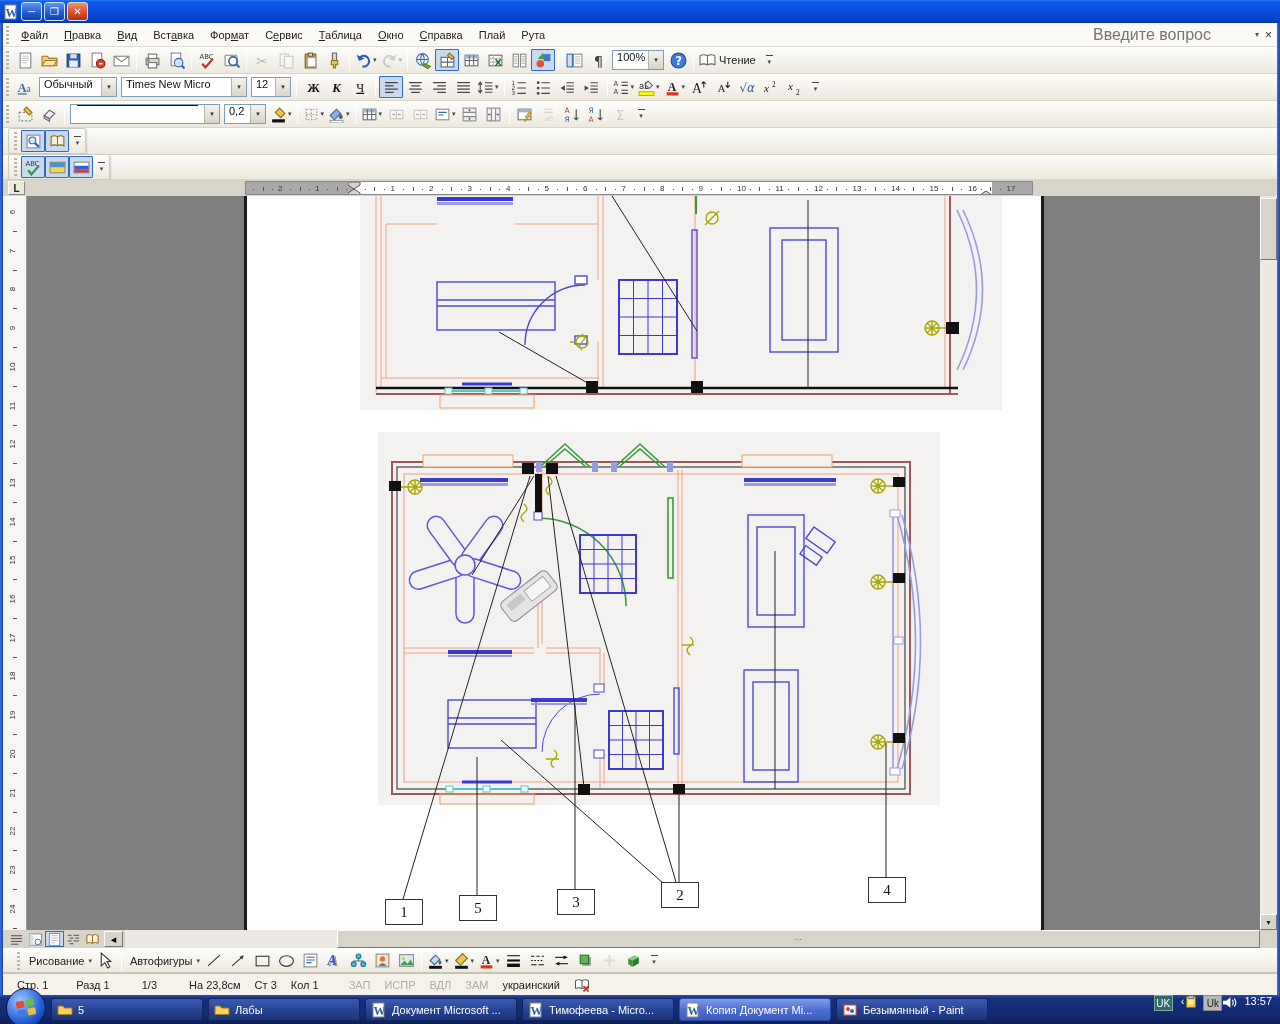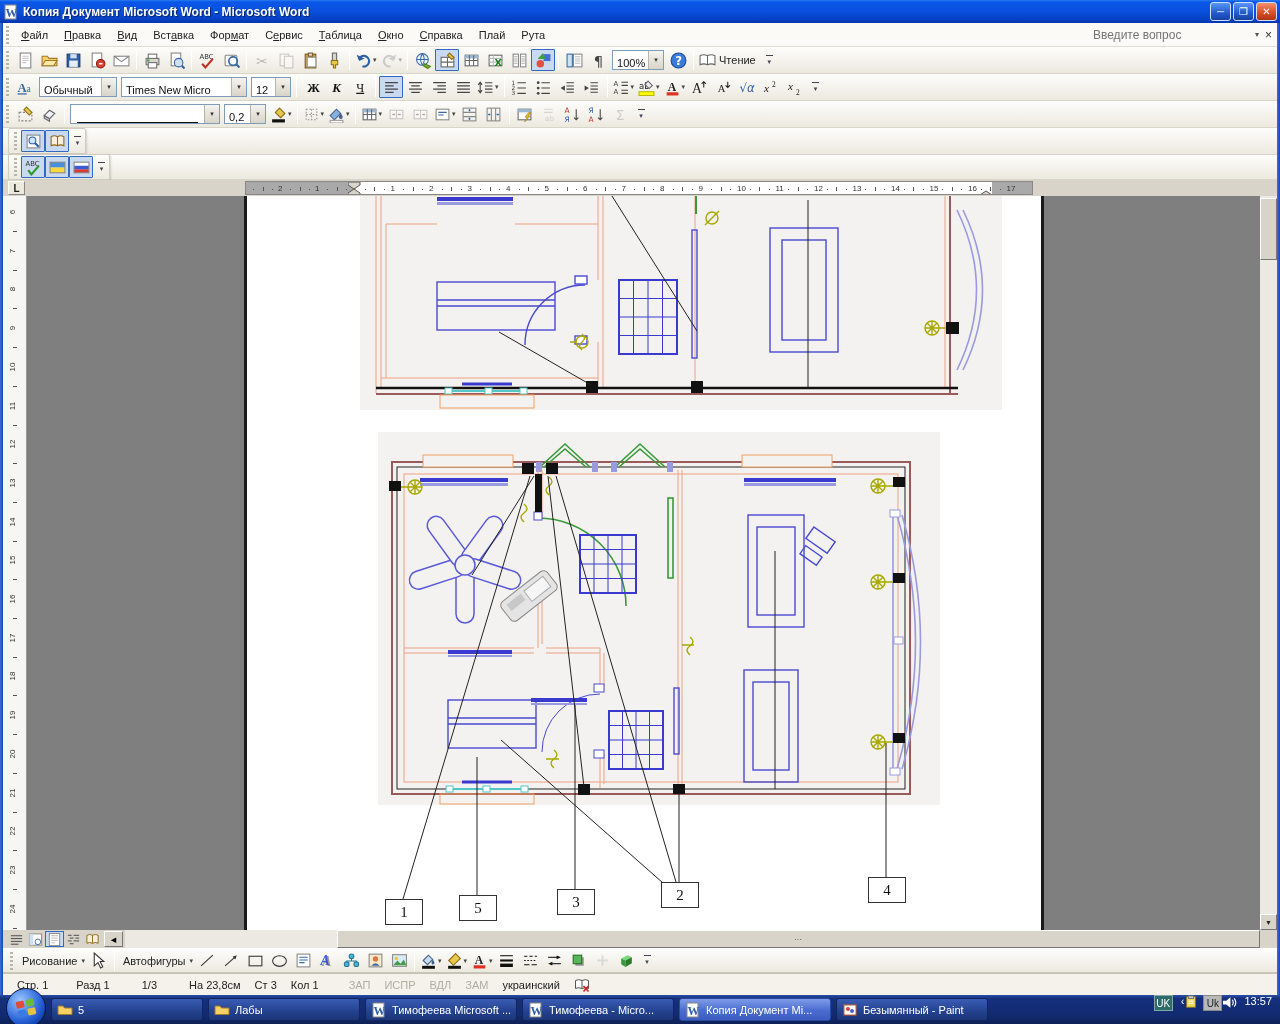--- a/index.html
+++ b/index.html
@@ -10,37 +10,37 @@
   #titlebar{top:0;height:23px;background:linear-gradient(180deg,#2a7cf0 0%,#0a57e8 8%,#0a50df 45%,#0743c8 80%,#0336ad 100%);display:flex;align-items:center;color:#fff;padding:0 3px}
   #titlebar .ttl{font-weight:bold;font-size:12px;text-shadow:1px 1px 1px #03246a;margin-left:4px;flex:1;white-space:nowrap;overflow:hidden}
   .winbtn{width:21px;height:19px;margin-left:2px;border-radius:3px;border:1px solid #cfe0ff;display:flex;align-items:center;justify-content:center;color:#fff;font-size:10px;background:linear-gradient(180deg,#5a95f5,#2259cf 60%,#16439f)}
   .winbtn.close{background:linear-gradient(180deg,#f0926f,#dd4f2b 55%,#b03313)}
   
   #menubar{top:23px;height:24px;background:#fbfaf6;border-bottom:1px solid #e0ddd2;display:flex;align-items:center;padding-left:2px}
   .grip{width:5px;height:18px;margin:0 3px;background:repeating-linear-gradient(180deg,#b9b5a7 0 2px,transparent 2px 4px);background-size:3px 100%;background-repeat:no-repeat;background-position:center}
   .mitem{padding:3px 8px;color:#222;cursor:default}
   .mitem u{text-decoration:underline}
   #menubar .spacer{flex:1}
-  #qbox{width:160px;border:none;background:transparent;color:#a8a8a8;font-size:12px;text-align:left;outline:none}
+  #qbox{width:160px;border:none;background:transparent;color:#a8a8a8;font-size:16px;text-align:left;outline:none}
   .mclose{color:#333;font-size:12px;padding:0 8px 0 4px}
   .mdd{color:#555;font-size:8px;padding:0 2px}
   
   .tbrow{background:linear-gradient(180deg,#fdfdfb,#ece9df);border-bottom:1px solid #d9d5c9;display:flex;align-items:center;padding-left:2px}
   #tb1{top:47px;height:27px}#tb2{top:74px;height:27px}#tb3{top:101px;height:27px}
   #tb4{top:128px;height:27px}#tb5{top:155px;height:25px}
   .ministrip{display:flex;align-items:center;border:1px solid #d0ccc0;background:linear-gradient(180deg,#fdfdfb,#ece9df);box-shadow:1px 1px 2px rgba(0,0,0,.15);padding:1px;border-radius:2px}
   .tbtn{height:22px;min-width:24px;padding:0 1px;display:inline-flex;align-items:center;justify-content:center;border:1px solid transparent;border-radius:1px}
   .tbtn.on{border-color:#316ac5;background:#c9d9f0}
   .tbtn.off{opacity:.42;filter:grayscale(.9)}
   .tlab{margin:0 3px;color:#222;white-space:nowrap}
   .dd{font-size:7px;color:#444;margin-left:1px}
   .sep{width:1px;height:20px;background:#c9c5b8;border-right:1px solid #fff;margin:0 3px;display:inline-block}
   .chev{width:13px;height:22px;display:inline-flex;flex-direction:column;align-items:center;justify-content:center;font-size:7px;color:#445;margin-left:2px}
   .chev i{display:block;width:7px;height:0;border-top:1px solid #445;margin-bottom:2px}
-  .combo{height:20px;background:#fff;border:1px solid #7f9db9;display:inline-flex;align-items:flex-end;margin:0 2px;position:relative}
+  .combo{height:20px;background:#fff;border:1px solid #7f9db9;display:inline-flex;align-items:flex-start;margin:0 2px;position:relative}
   .ctext{flex:1;padding:0 4px;white-space:nowrap;overflow:hidden;color:#111}
   .cline{flex:1;height:0;border-top:1.5px solid #111;margin:0 6px}
   .cdd{width:15px;align-self:stretch;background:linear-gradient(180deg,#f4f3ee,#d8d4c8);border-left:1px solid #b8b4a8;display:flex;align-items:center;justify-content:center;font-size:7px;color:#333}
   
   #rulerrow{top:180px;height:16px;background:#d8d4ca}
   #tabsel{position:absolute;left:8px;top:1px;width:17px;height:14px;background:#ece9dd;border:1px solid;border-color:#fff #888 #888 #fff;display:flex;align-items:center;justify-content:center;font-weight:bold;font-size:10px;color:#222}
   #hruler{position:absolute;left:245px;top:1px;width:788px;height:14px;background:#a9a9a9;border:1px solid #888;overflow:hidden}
   #hruler .white{position:absolute;left:109px;top:0;width:637px;height:14px;background:#fff}
   .rnum{position:absolute;top:0;height:14px;line-height:14px;font-size:8px;color:#333}
   .rtick{position:absolute;top:5px;width:1px;height:4px;background:#555}
@@ -59,21 +59,21 @@
   
   #vscroll{position:absolute;right:0;top:-16px;width:17px;height:750px;background:#ece9e2}
   .sbtn{position:absolute;left:0;width:17px;height:16px;background:#d8d4ca;border:1px solid;border-color:#fff #777 #777 #fff;display:flex;align-items:center;justify-content:center;font-size:7px;color:#222}
   #vthumb{position:absolute;left:0;top:18px;width:17px;height:62px;background:#d8d4ca;border:1px solid;border-color:#fff #777 #777 #fff}
   #hscrollrow{top:930px;height:18px;left:3px;right:3px;background:#d8d4ca;display:flex;align-items:center}
   .viewbtn{width:19px;height:16px;display:inline-flex;align-items:center;justify-content:center;border:1px solid transparent}
   .viewbtn.on{border-color:#316ac5;background:#c9d9f0}
   #htrack{flex:1;align-self:stretch;background:#ece9e2;position:relative;margin-right:17px}
   #hthumb{position:absolute;left:212px;right:0;top:0;bottom:0;background:#d8d4ca;border:1px solid;border-color:#fff #777 #777 #fff;display:flex;align-items:center;justify-content:center;color:#666;font-size:8px;letter-spacing:1px}
   
-  #drawbar{top:948px;height:25px;background:linear-gradient(180deg,#fdfdfb,#ece9df);border-top:1px solid #fff;border-bottom:1px solid #c9c5b8;display:flex;align-items:center;padding-left:6px}
+  #drawbar{top:948px;height:25px;background:linear-gradient(180deg,#fdfdfb,#ece9df);border-top:1px solid #fff;border-bottom:1px solid #c9c5b8;display:flex;align-items:center;padding-left:13px}
   
   #statusbar{top:973px;height:22px;left:3px;right:3px;background:#f4f2ea;border-top:1px solid #c5c1b4;display:flex;align-items:center;color:#222}
   #statusbar span{white-space:nowrap}
   .stat{margin-left:14px}
   .mode{color:#b0ada2;margin-left:14px}
   
   #taskbar{top:995px;height:29px;background:linear-gradient(180deg,#2a4fa8 0%,#16307e 12%,#122a70 70%,#0d2057 100%);display:flex;align-items:center;padding-left:2px}
   #startorb{width:40px;height:40px;border-radius:50%;background:radial-gradient(circle at 35% 30%,#9cc6ff,#2a64d8 55%,#0a3aa8 82%);border:1px solid #06173f;display:flex;align-items:center;justify-content:center;margin-top:-4px;margin-left:4px;z-index:3}
   .task{width:152px;height:23px;margin-left:5px;border-radius:3px;background:linear-gradient(180deg,#3a5cb4,#23418e 60%,#1c3678);border:1px solid #12255c;color:#fff;display:flex;align-items:center;padding:0 5px;overflow:hidden}
   .task.active{background:linear-gradient(180deg,#7e9ce8,#4a6cd0 55%,#3c5cc0);border-color:#2a4aa0}
@@ -90,21 +90,20 @@
 </head>
 <body>
 
 <div class="band" id="titlebar">
   <span id="titleicon">
       <svg width="16" height="16" viewBox="0 0 16 16">
         <rect x="2" y="1" width="11" height="14" fill="#fff" stroke="#888"></rect>
         <text x="2.5" y="13" font-size="12" font-weight="bold" fill="#2f5fa8" font-family="Liberation Serif,serif">W</text>
       </svg>
     </span>
-  <span class="ttl">Копия Документ Microsoft Word - Microsoft Word</span>
   <span class="winbtn">─</span>
   <span class="winbtn">❐</span>
   <span class="winbtn close">✕</span>
 </div>
 
 <div class="band" id="menubar">
   <span class="grip"></span>
   <span id="menuitems" style="display:flex">
       <span class="mitem"><u>Ф</u>айл</span>
       <span class="mitem"><u>П</u>равка</span>
@@ -1198,21 +1197,21 @@
         <svg width="16" height="16" viewBox="0 0 16 16">
           <path d="M1 12.5 V4 h5 l1.5 2 H15 v6.5 Z" fill="#f7d064" stroke="#a07828"></path>
         </svg>
         <span class="tl">Лабы</span>
       </span>
       <span class="task">
         <svg width="16" height="16" viewBox="0 0 16 16">
           <rect x="2" y="1" width="11" height="14" fill="#fff" stroke="#888"></rect>
           <text x="2.5" y="13" font-size="12" font-weight="bold" fill="#2f5fa8" font-family="Liberation Serif,serif">W</text>
         </svg>
-        <span class="tl">Тимофеева Microsoft ...</span>
+        <span class="tl">Документ Microsoft ...</span>
       </span>
       <span class="task">
         <svg width="16" height="16" viewBox="0 0 16 16">
           <rect x="2" y="1" width="11" height="14" fill="#fff" stroke="#888"></rect>
           <text x="2.5" y="13" font-size="12" font-weight="bold" fill="#2f5fa8" font-family="Liberation Serif,serif">W</text>
         </svg>
         <span class="tl">Тимофеева - Micro...</span>
       </span>
       <span class="task active">
         <svg width="16" height="16" viewBox="0 0 16 16">

